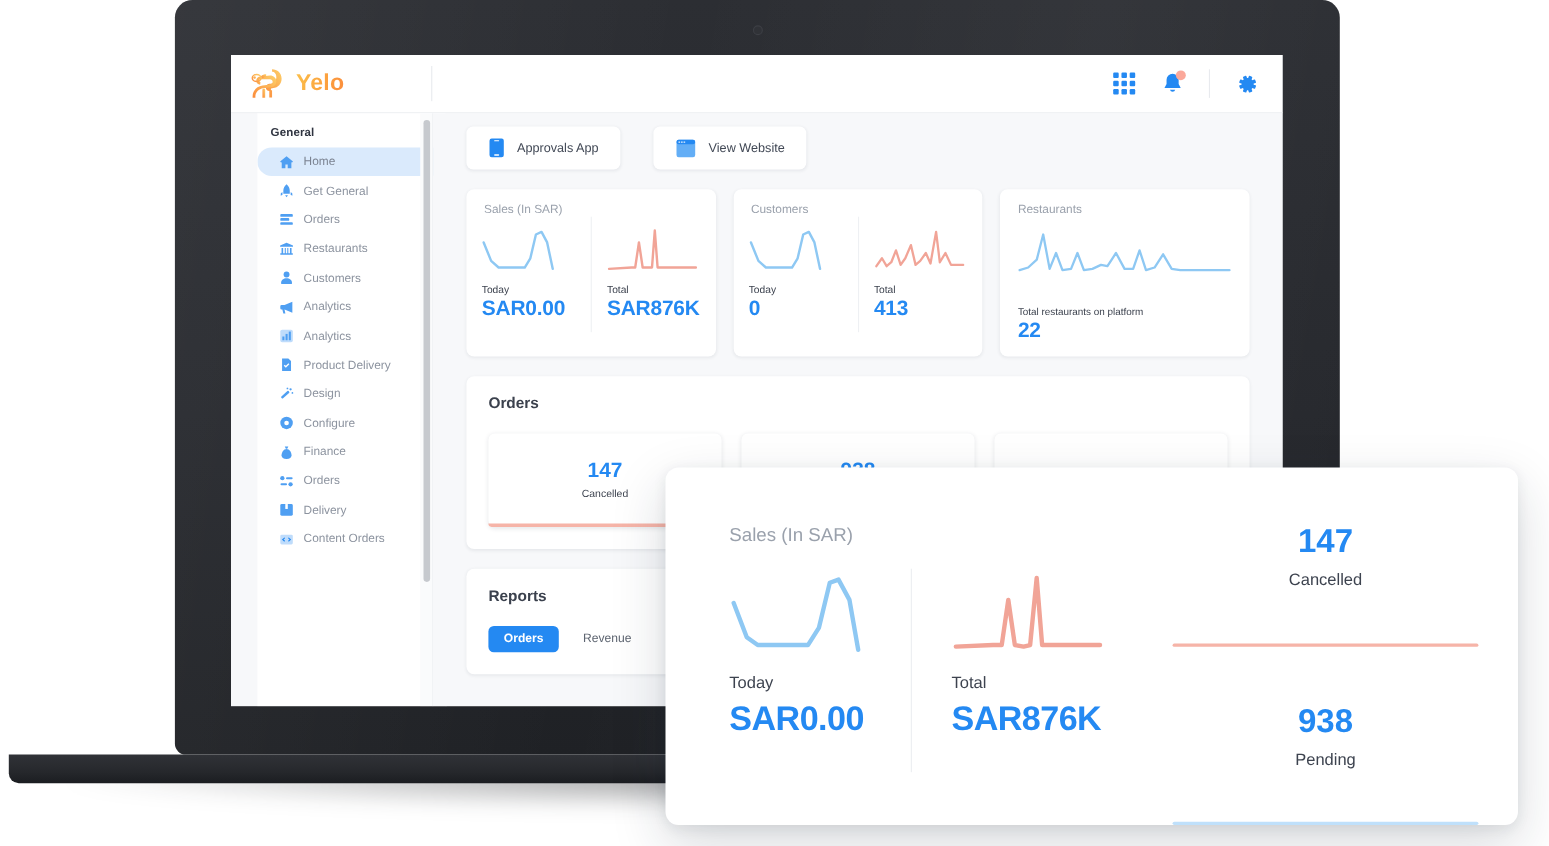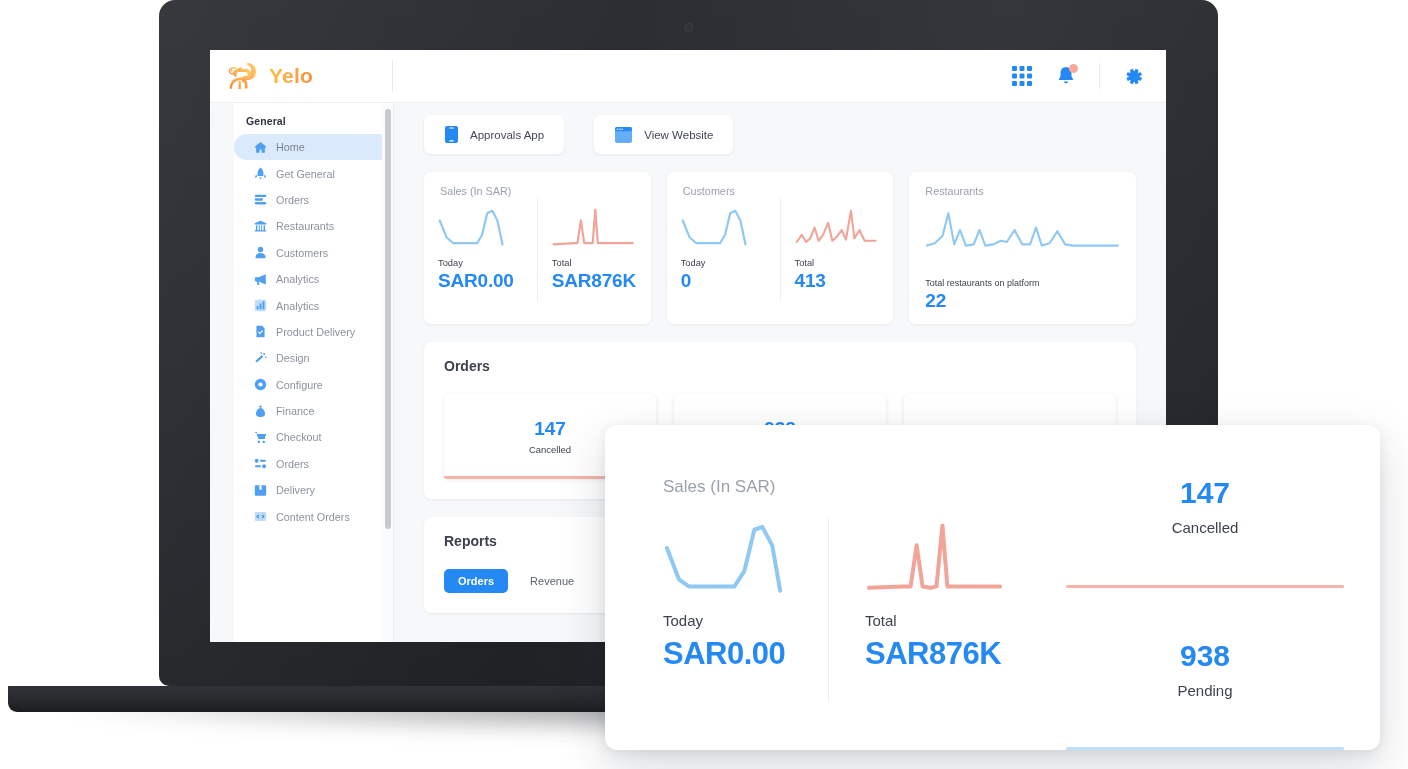--- a/index.html
+++ b/index.html
@@ -316,29 +316,20 @@
       </div>
       <div class="nav-item">
         <svg class="nav-ico" viewBox="0 0 16 16" fill="#4f9ff2">
             <path d="M6 1h4l-1.2 2.5h-1.6z"></path>
             <path d="M8 3.8c3.3 0 5.6 3.9 5.6 7.1 0 2.6-2 4.1-5.6 4.1s-5.6-1.5-5.6-4.1C2.4 7.7 4.7 3.8 8 3.8z"></path>
           </svg>
         <span>Finance</span>
       </div>
       <div class="nav-item">
         <svg class="nav-ico" viewBox="0 0 16 16" fill="#4f9ff2">
-            <path d="M.8 1.6h2.4l2.1 8.1h7.6l1.9-5.9H4.4"></path>
-            <path d="M.8 1.6h2.4l2.1 8.1h7.6l1.9-5.9H4.4z"></path>
-            <circle cx="6" cy="13.4" r="1.5"></circle>
-            <circle cx="12" cy="13.4" r="1.5"></circle>
-          </svg>
-        <span>Checkout</span>
-      </div>
-      <div class="nav-item">
-        <svg class="nav-ico" viewBox="0 0 16 16" fill="#4f9ff2">
             <circle cx="3.3" cy="4.6" r="2.4"></circle>
             <rect x="7.4" y="3.4" width="7.4" height="2.4" rx="1.2"></rect>
             <circle cx="12.5" cy="11.4" r="2.4"></circle>
             <rect x="1.2" y="10.2" width="7.4" height="2.4" rx="1.2"></rect>
           </svg>
         <span>Orders</span>
       </div>
       <div class="nav-item">
         <svg class="nav-ico" viewBox="0 0 16 16" fill="#4f9ff2">
             <rect x="1" y="1.5" width="14" height="13" rx="1.6"></rect>

